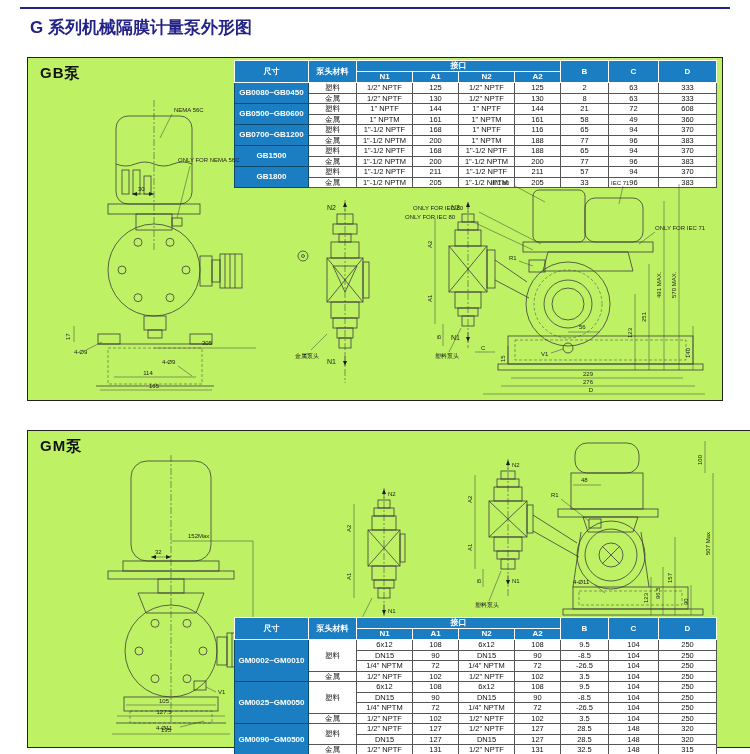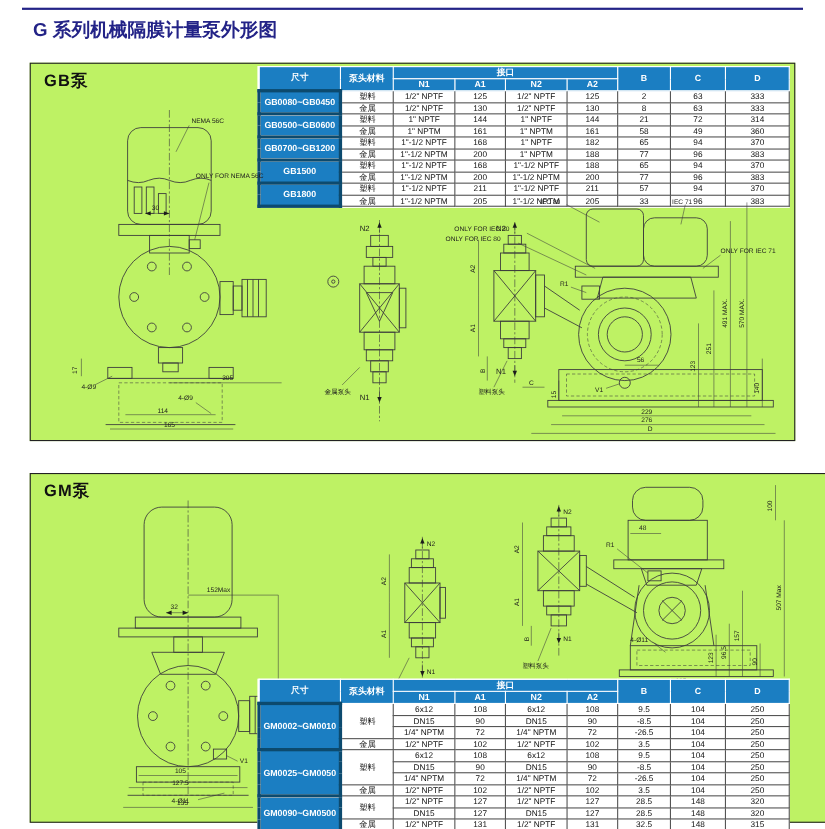--- a/index.html
+++ b/index.html
@@ -11,21 +11,21 @@
   #panel-gb{left:27px;top:57px;width:694px;height:342px;}
   #panel-gm{left:27px;top:430px;width:694px;height:316px;padding-left:48px;}
   .panel-label{position:absolute;left:12px;top:6px;font-size:15px;font-weight:bold;color:#111;letter-spacing:1px;}
   table.spec{position:absolute;border-collapse:collapse;table-layout:fixed;width:482px;background:#fff;}
   #gb-table{left:206px;top:2px;}
   #gm-table{left:206px;top:186px;}
   table.spec th{background:#1b7ec2;color:#fff;font-size:8px;font-weight:bold;
                 border:1px solid #fff;padding:0;height:10px;line-height:10px;}
   table.spec td{border:1px solid #555;font-size:7.5px;text-align:center;padding:0 1px;height:9.5px;
                 line-height:9.5px;background:#fff;color:#111;white-space:nowrap;overflow:hidden;}
-  table.spec td.size-cell{background:#1b7ec2;color:#fff;font-weight:bold;border:3px solid #0c4a6e;font-size:8px;}
+  table.spec td.size-cell{background:#1b7ec2;color:#fff;font-weight:bold;border:1px solid #0c4a6e;font-size:8px;}
   svg{position:absolute;overflow:visible;}
   svg .ln{stroke:#3c3c3c;stroke-width:.8;fill:none;}
   svg .dim{stroke:#3c3c3c;stroke-width:.5;fill:none;}
   svg .dash{stroke-dasharray:3 2;}
   svg .cl{stroke:#3c3c3c;stroke-width:.55;fill:none;stroke-dasharray:7 2 2 2;}
   svg text{font-family:"Liberation Sans",sans-serif;font-size:6px;fill:#1c1c1c;}
   svg text.t7{font-size:7px;}
   svg .arr{fill:#1c1c1c;stroke:none;}
 </style>
 </head>
@@ -90,39 +90,39 @@
           </tr>
           <tr>
             <td class="size-cell" rowspan="2">GB0500~GB0600</td>
             <td>塑料</td>
             <td>1" NPTF</td>
             <td>144</td>
             <td>1" NPTF</td>
             <td>144</td>
             <td>21</td>
             <td>72</td>
-            <td>314</td>
+            <td>608</td>
           </tr>
           <tr>
             <td>金属</td>
             <td>1" NPTM</td>
             <td>161</td>
             <td>1" NPTM</td>
             <td>161</td>
             <td>58</td>
             <td>49</td>
             <td>360</td>
           </tr>
           <tr>
             <td class="size-cell" rowspan="2">GB0700~GB1200</td>
             <td>塑料</td>
             <td>1"-1/2 NPTF</td>
             <td>168</td>
             <td>1" NPTF</td>
-            <td>182</td>
+            <td>116</td>
             <td>65</td>
             <td>94</td>
             <td>370</td>
           </tr>
           <tr>
             <td>金属</td>
             <td>1"-1/2 NPTM</td>
             <td>200</td>
             <td>1" NPTM</td>
             <td>188</td>

